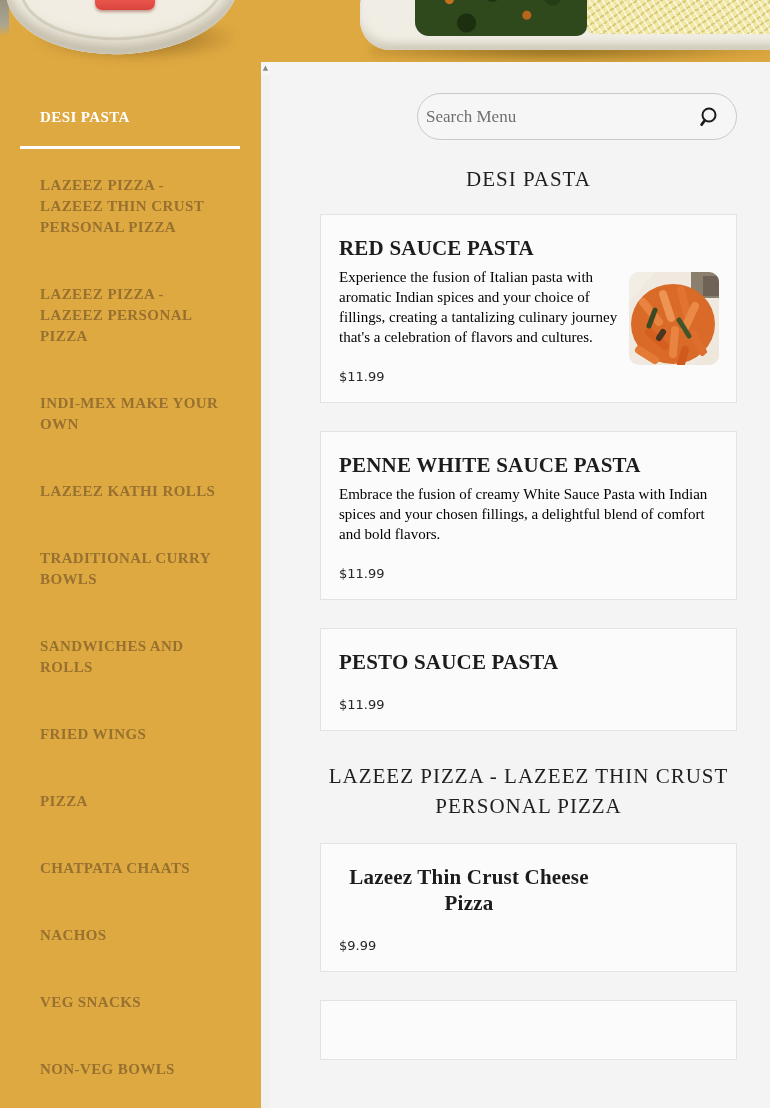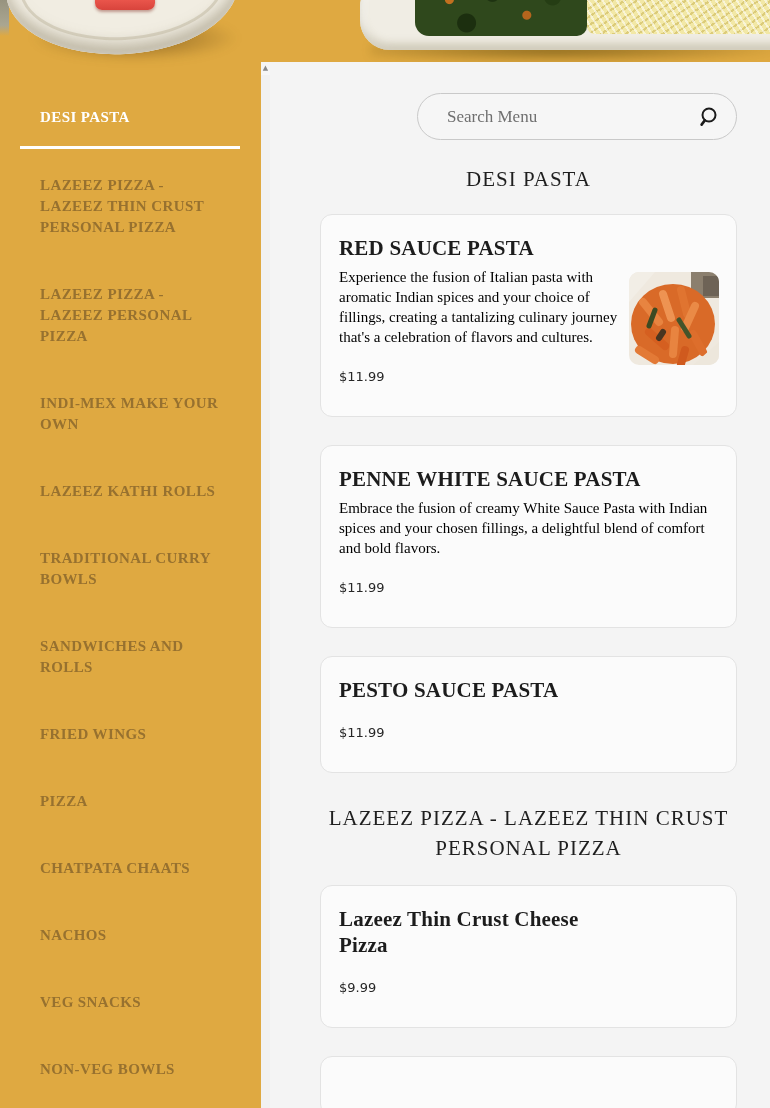--- a/index.html
+++ b/index.html
@@ -96,49 +96,49 @@
   
   .main {
     position:absolute; left:270px; top:62px; right:0; bottom:0;
     background:#F4F4F4; padding:31px 33px 0 50px; overflow:hidden;
   }
   .searchbar {
     position:relative; width:320px; height:47px; margin-left:auto;
     border:1px solid #C9C9C9; border-radius:24px; background:#F6F6F6;
   }
   .searchbar input {
-    position:absolute; left:29px; top:0; width:250px; height:45px;
+    position:absolute; left:8px; top:0; width:250px; height:45px;
     border:none; outline:none; background:transparent;
     font-family:"Liberation Serif", serif; font-size:17px; color:#333;
   }
   .searchbar input::placeholder { color:#6F6F6F; opacity:1; }
   .search-btn {
     position:absolute; right:14px; top:11px; width:24px; height:24px;
     background:none; border:none; cursor:pointer; padding:0;
   }
   .section-title {
     font-size:21px; font-weight:normal; color:#1F1F1F; letter-spacing:1px;
     text-align:center; line-height:30px; margin:24px 0 20px;
   }
   .section-title.second { margin:30px 0 22px; }
   .card {
     position:relative; background:#FBFBFB; border:1px solid #E3E3E3;
-    border-radius:12px; padding:20px 18px 32px; margin-bottom:28px;
+    border-radius:0; padding:20px 18px 18px; margin-bottom:28px;
   }
   .item-name {
     font-size:21px; line-height:26px; font-weight:bold; color:#1C1C1C;
     margin-bottom:6px; letter-spacing:.2px;
   }
   .item-desc { font-size:15px; line-height:20px; color:#000000; }
   .item-price {
     font-family:"DejaVu Sans", sans-serif; font-size:13px; font-weight:normal;
     color:#262626; margin-top:22px;
   }
   .w285 { max-width:285px; }
-  .w260 { max-width:260px; }
+  .w260 { max-width:260px;text-align:center; }
   .thumb {
     position:absolute; right:17px; top:57px; width:90px; height:93px;
     border-radius:10px; overflow:hidden;
   }
   .card-stub { height:60px; margin-bottom:0; }
 </style>
 </head>
 <body>
 
 <div class="page">

